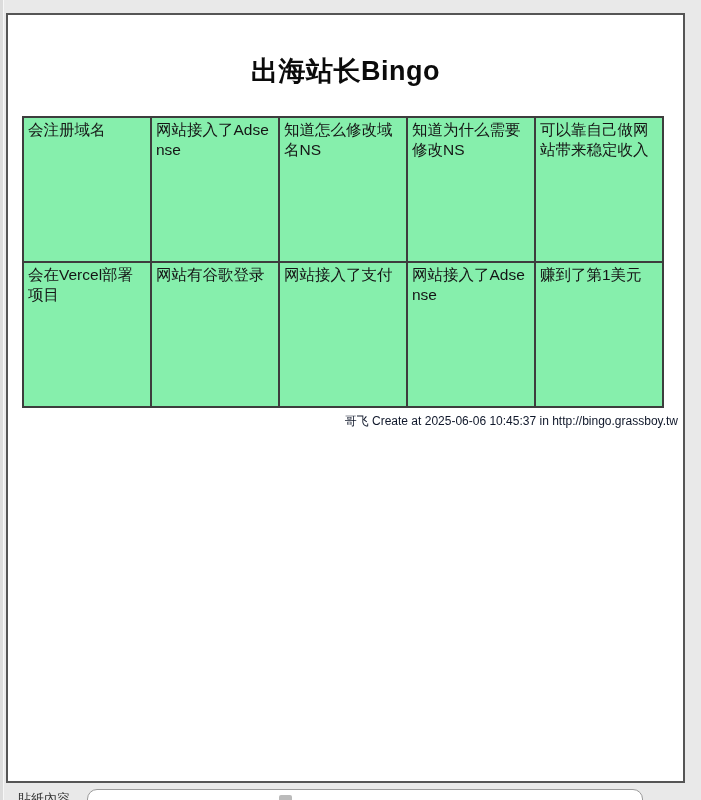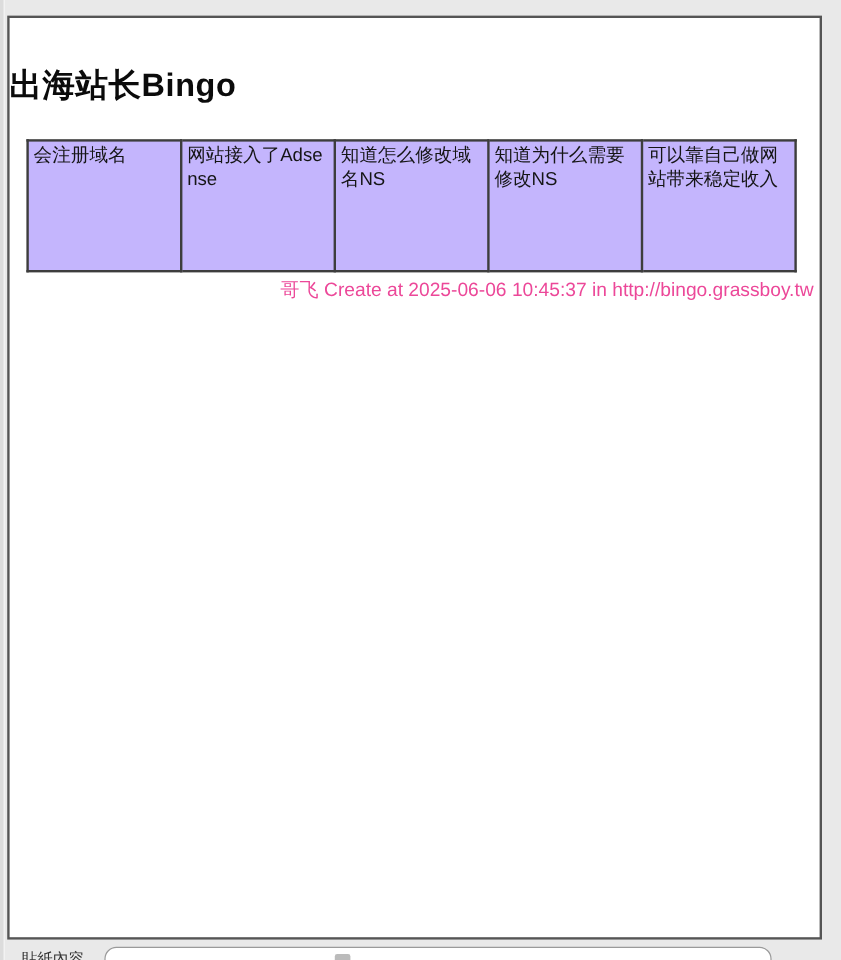--- a/index.html
+++ b/index.html
@@ -27,52 +27,53 @@
     left: 6px;
     top: 13px;
     width: 679px;
     height: 770px;
     box-sizing: border-box;
     background: #ffffff;
     border: 2px solid #555555;
   }
   .title {
     margin: 38px 0 0 0;
+    text-align: center;
     font-size: 27px;
     font-weight: 700;
     letter-spacing: 0.5px;
     color: #0b0b0b;
   }
   .grid {
     border-collapse: collapse;
     margin: 27px 0 0 14px;
     table-layout: fixed;
   }
   .grid td {
     width: 128px;
-    height: 109px;
+    height: 145px;
     box-sizing: border-box;
     border: 2px solid #3d3d3d;
     vertical-align: top;
     text-align: left;
     padding: 2px 3px 0 4px;
     font-size: 15.5px;
     line-height: 20px;
     word-break: break-all;
     overflow-wrap: anywhere;
     color: #151515;
-    background: #c4b5fd;
+    background: #86efac;
     cursor: pointer;
   }
   .footer {
     margin-top: 5px;
     padding-right: 5px;
     text-align: right;
-    font-size: 16px;
-    color: #ec4899;
+    font-size: 12px;
+    color: #0f172a;
     white-space: nowrap;
   }
   .bottom-bar {
     position: absolute;
     left: 0;
     top: 788px;
     width: 561px;
     height: 12px;
   }
   .bottom-label {
@@ -115,20 +116,27 @@
 
   <table class="grid">
     <tbody>
       <tr>
         <td class="cell">会注册域名</td>
         <td class="cell">网站接入了Adsense</td>
         <td class="cell">知道怎么修改域名NS</td>
         <td class="cell">知道为什么需要修改NS</td>
         <td class="cell">可以靠自己做网站带来稳定收入</td>
       </tr>
+      <tr>
+        <td class="cell">会在Vercel部署项目</td>
+        <td class="cell">网站有谷歌登录</td>
+        <td class="cell">网站接入了支付</td>
+        <td class="cell">网站接入了Adsense</td>
+        <td class="cell">赚到了第1美元</td>
+      </tr>
     </tbody>
   </table>
 
   <div class="footer">哥飞 Create at 2025-06-06 10:45:37 in http://bingo.grassboy.tw</div>
 
 </div>
 
 <div class="bottom-bar">
   <span class="bottom-label">貼紙內容</span>
   <div class="bottom-input">

